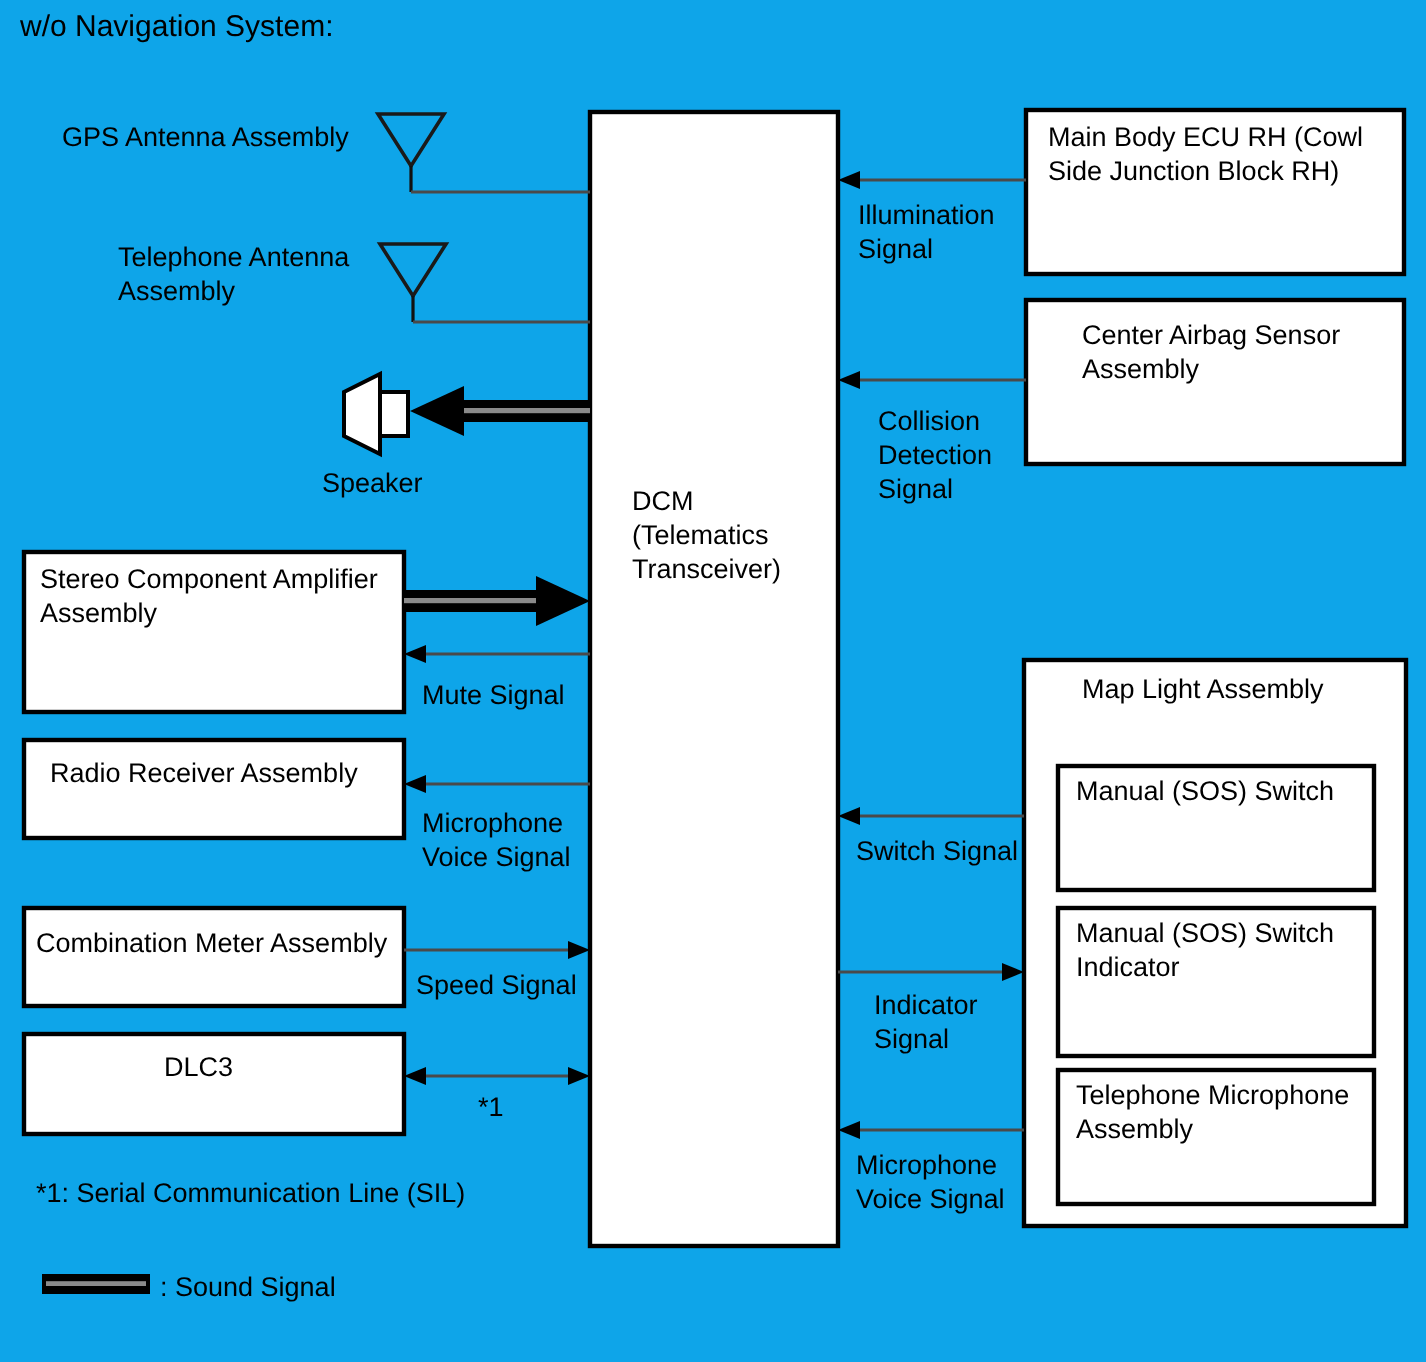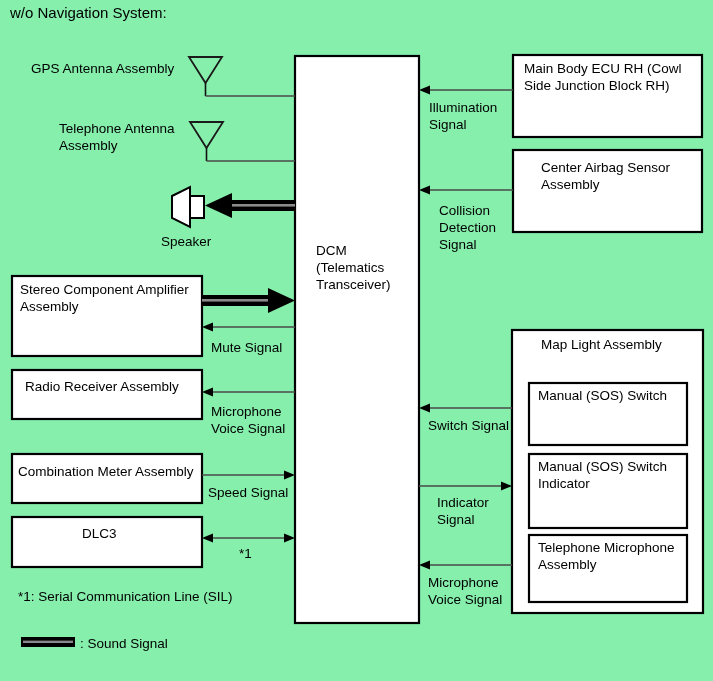--- a/index.html
+++ b/index.html
@@ -8,21 +8,21 @@
     background: #ffffff;
   }
   body {
     font-family: "Liberation Sans", sans-serif;
     color: #000000;
   }
   #page {
     position: relative;
     width: 713px;
     height: 681px;
-    background: #86efac;
+    background: #0ea5e9;
     overflow: hidden;
   }
   svg.diagram {
     position: absolute;
     left: 0;
     top: 0;
     width: 713px;
     height: 681px;
   }
   text {

